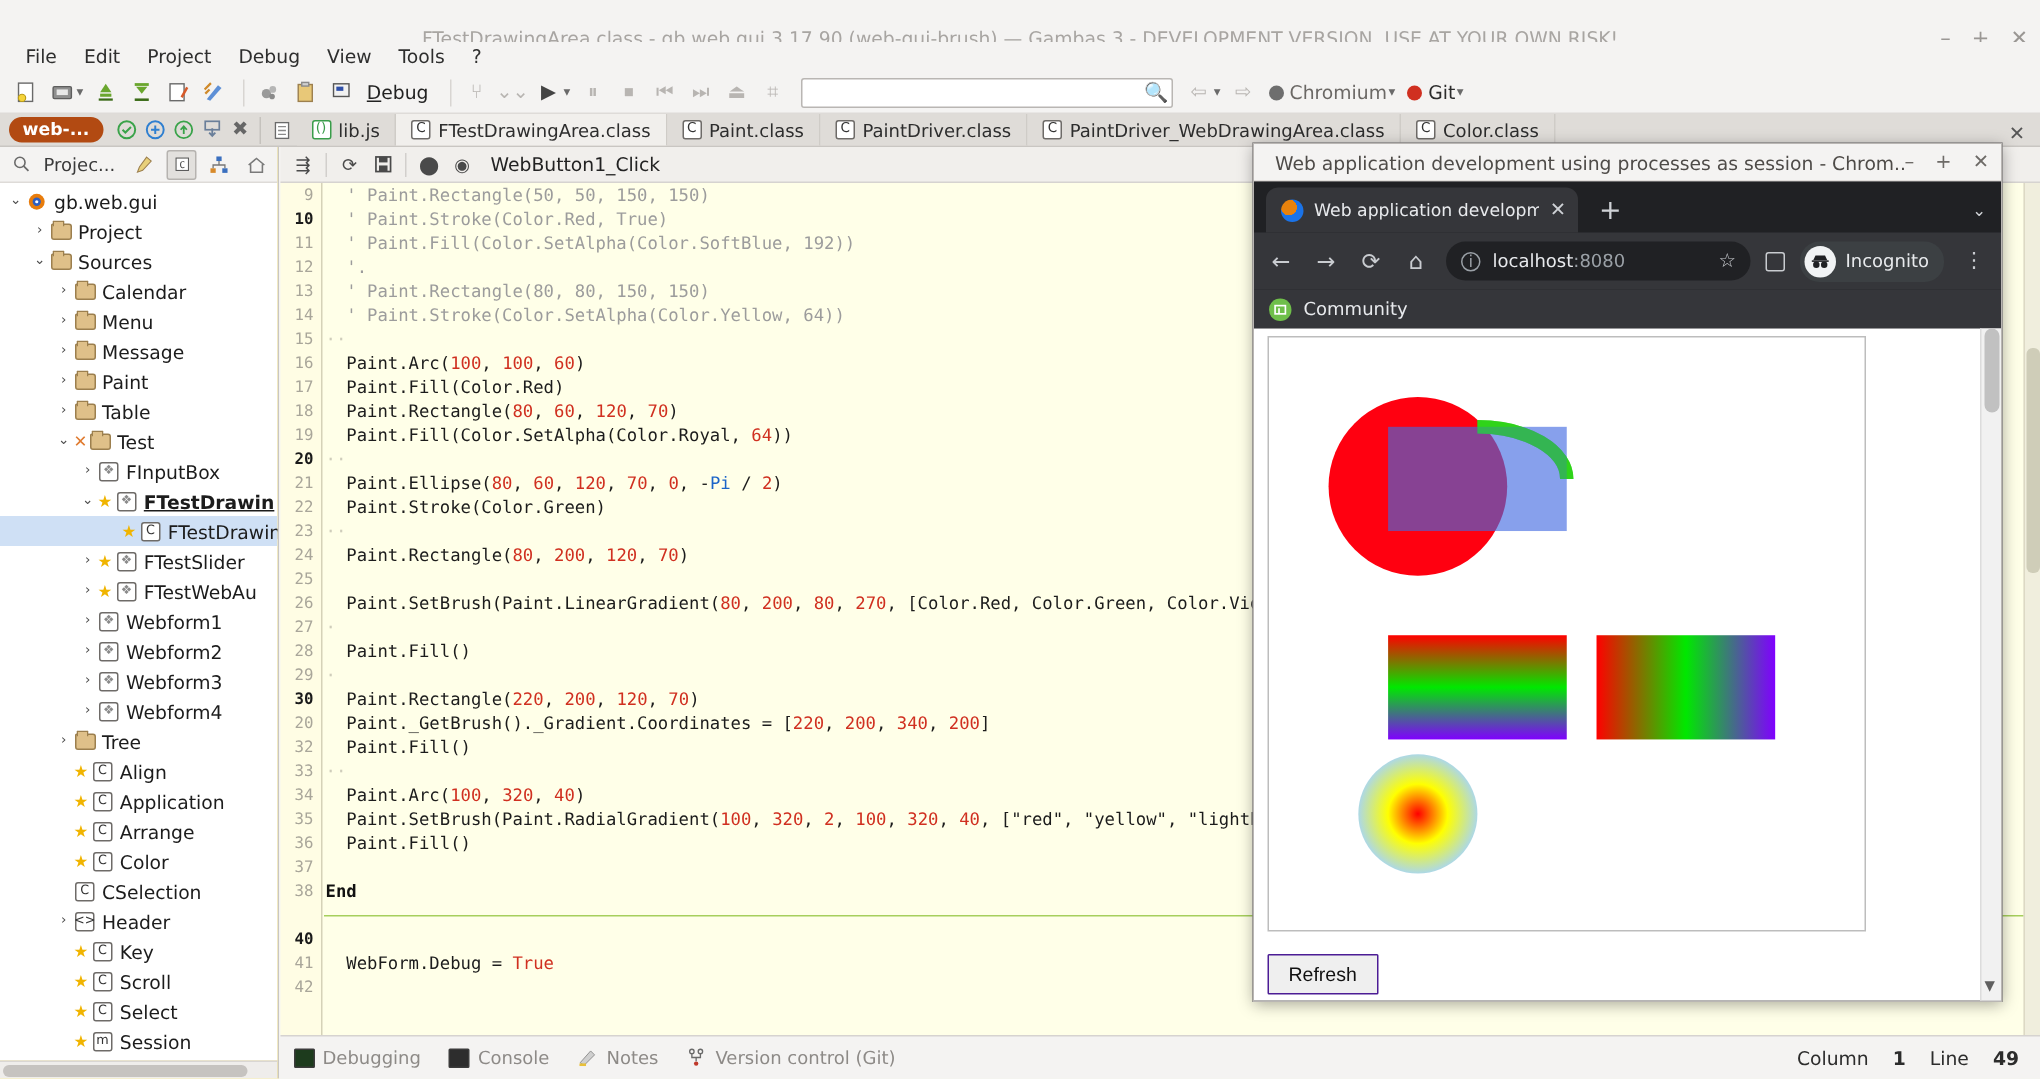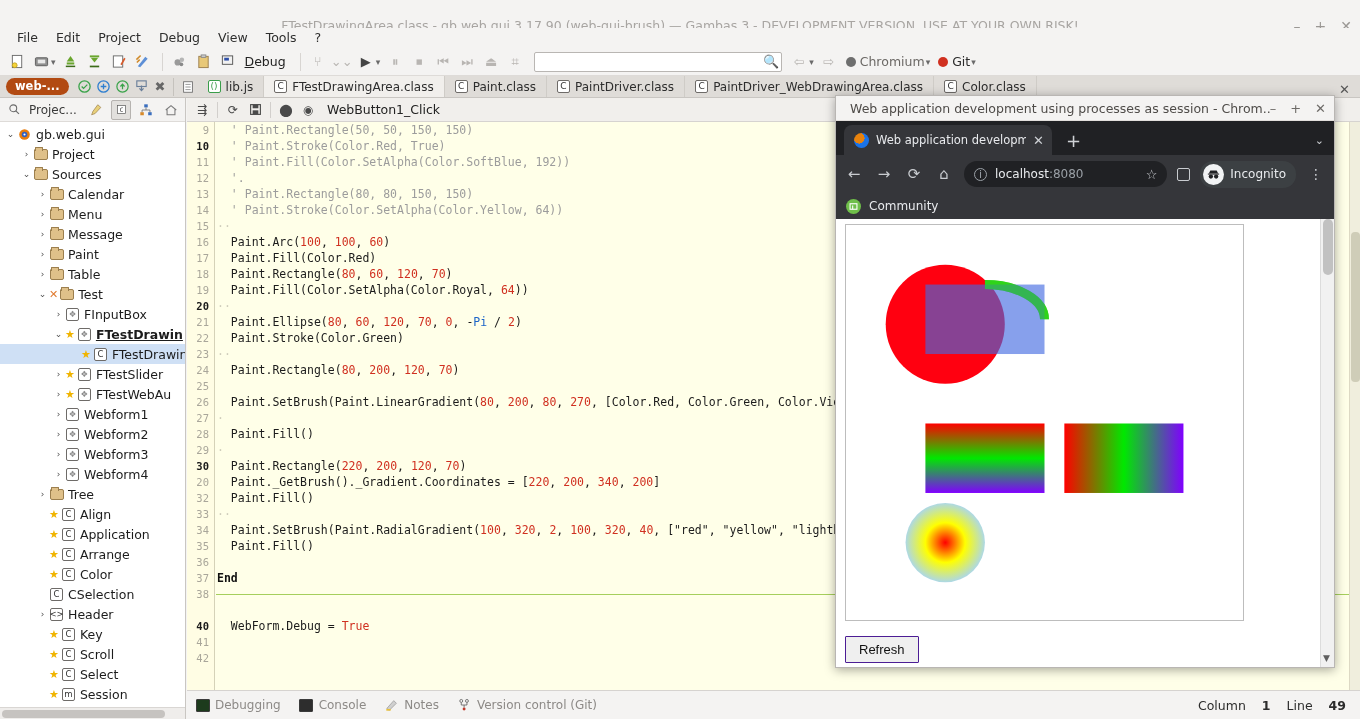--- a/index.html
+++ b/index.html
@@ -814,20 +814,21 @@
         <div class="cl" style="position: relative;">  <span>Paint.Rectangle(</span><span class="num">80</span><span>, </span><span class="num">200</span><span>, </span><span class="num">120</span><span>, </span><span class="num">70</span><span>)</span></div>
         <div class="cl" style="position: relative;"><span></span></div>
         <div class="cl" style="position: relative;">  <span>Paint.SetBrush(Paint.LinearGradient(</span><span class="num">80</span><span>, </span><span class="num">200</span><span>, </span><span class="num">80</span><span>, </span><span class="num">270</span><span>, [Color.Red, Color.Green, Color.Violet], [</span><span class="num">0</span><span>, </span><span class="num">0</span></div>
         <div class="cl" style="position: relative;"><span class="dots">·</span></div>
         <div class="cl" style="position: relative;">  <span>Paint.Fill()</span></div>
         <div class="cl" style="position: relative;"><span class="dots">·</span></div>
         <div class="cl" style="position: relative;">  <span>Paint.Rectangle(</span><span class="num">220</span><span>, </span><span class="num">200</span><span>, </span><span class="num">120</span><span>, </span><span class="num">70</span><span>)</span></div>
         <div class="cl" style="position: relative;">  <span>Paint._GetBrush()._Gradient.Coordinates = [</span><span class="num">220</span><span>, </span><span class="num">200</span><span>, </span><span class="num">340</span><span>, </span><span class="num">200</span><span>]</span></div>
         <div class="cl" style="position: relative;">  <span>Paint.Fill()</span></div>
         <div class="cl" style="position: relative;"><span class="dots">··</span></div>
+        <div class="cl" style="position: relative;">  <span>Paint.Arc(</span><span class="num">100</span><span>, </span><span class="num">320</span><span>, </span><span class="num">40</span><span>)</span></div>
         <div class="cl" style="position: relative;">  <span>Paint.SetBrush(Paint.RadialGradient(</span><span class="num">100</span><span>, </span><span class="num">320</span><span>, </span><span class="num">2</span><span>, </span><span class="num">100</span><span>, </span><span class="num">320</span><span>, </span><span class="num">40</span><span>, ["red", "yellow", "lightblue"], [</span><span class="num">0</span><span>,</span></div>
         <div class="cl" style="position: relative;">  <span>Paint.Fill()</span></div>
         <div class="cl" style="position: relative;"><span></span></div>
         <div class="cl" style="position: relative;"><span class="kw">End</span></div>
         <div class="cl" style="position: relative;"><span class="sepline" style="top:8px"></span></div>
         <div class="cl" style="position: relative;"><span></span></div>
         <div class="cl" style="position: relative;">  <span>WebForm.Debug = </span><span class="num">True</span></div>
       </div>
     <div id="vscroll-ed">
         <div class="thumb" style="top: 110px;"></div>

